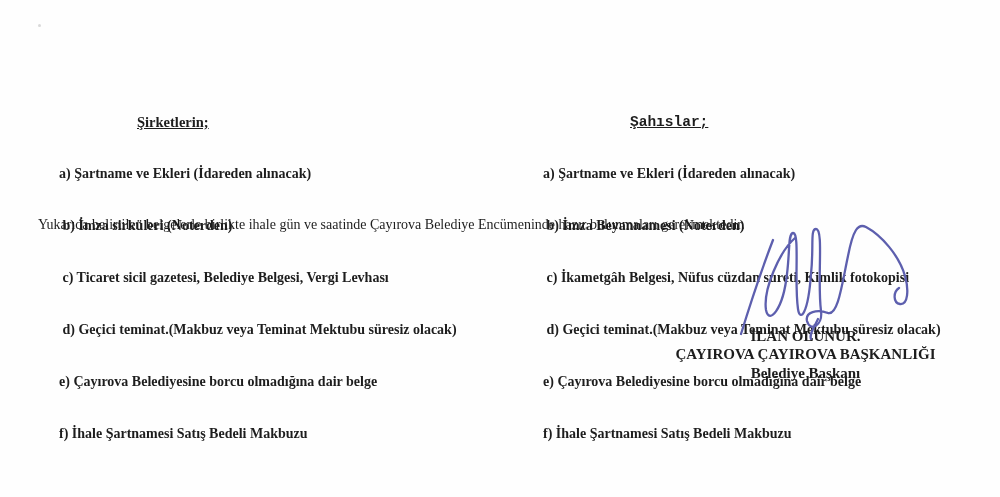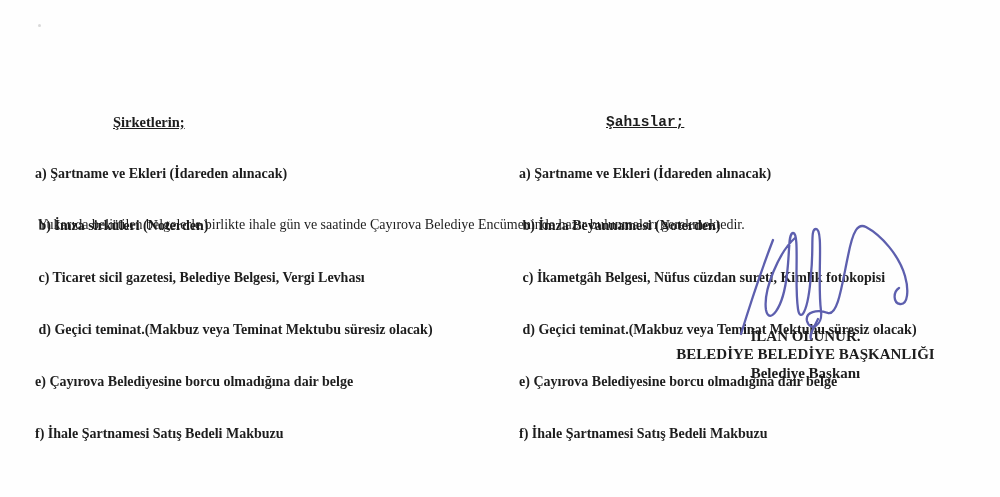--- a/index.html
+++ b/index.html
@@ -5,21 +5,21 @@
   html,body{margin:0;padding:0;}
   body{width:1000px;height:497px;background:#ffffff;}
   .page{
     position:relative;width:1000px;height:497px;
     background:#fefefe;
     font-family:"Liberation Serif","DejaVu Serif",serif;
     color:#1d1d1d;overflow:hidden;
   }
   .col{
     position:absolute;top:79px;
-    font-size:14px;line-height:17.3px;white-space:pre;
+    font-size:14px;line-height:17.3px;white-space:pre;margin-left:24px;
   }
   .col-left{left:35px;}
   .col-right{left:519px;}
   .col-header{
     margin:0;font-size:14.5px;font-weight:bold;
     text-decoration:underline;line-height:17.3px;white-space:pre;
   }
   .col-left .col-header{padding-left:78px;}
   .col-right .col-header{padding-left:87px;font-family:Liberation Mono, monospace;}
   .list-item{white-space:pre;font-weight:bold;}
@@ -71,17 +71,17 @@
     <g fill="none" stroke="#5d5fae" stroke-width="2.3" stroke-linecap="round" stroke-linejoin="round">
       <path d="M6,112 C14,86 28,44 38,18"></path>
       <path d="M60,16 C44,30 28,68 31,88 C34,103 48,88 52,52 C55,28 53,12 58,11 C65,10 59,60 63,87 C65,100 73,93 76,52 C79,24 75,7 81,7 C89,7 82,58 86,89 C88,104 75,110 72,99 C70,90 82,87 93,91"></path>
       <path d="M93,91 C103,94 107,62 113,34 C118,8 123,1 131,5 C146,13 164,33 170,54 C174,68 173,83 165,82 C158,81 158,70 164,66"></path>
       <path d="M83,97 C79,106 74,112 76,117"></path>
     </g>
   </svg>
 
   <div class="announce">
     <div>İLAN OLUNUR.</div>
-    <div>BELEDİYE BELEDİYE BAŞKANLIĞI</div>
+    <div>ÇAYIROVA ÇAYIROVA BAŞKANLIĞI</div>
     <div>Belediye Başkanı</div>
   </div>
 
 </div>
 
 </body></html>

